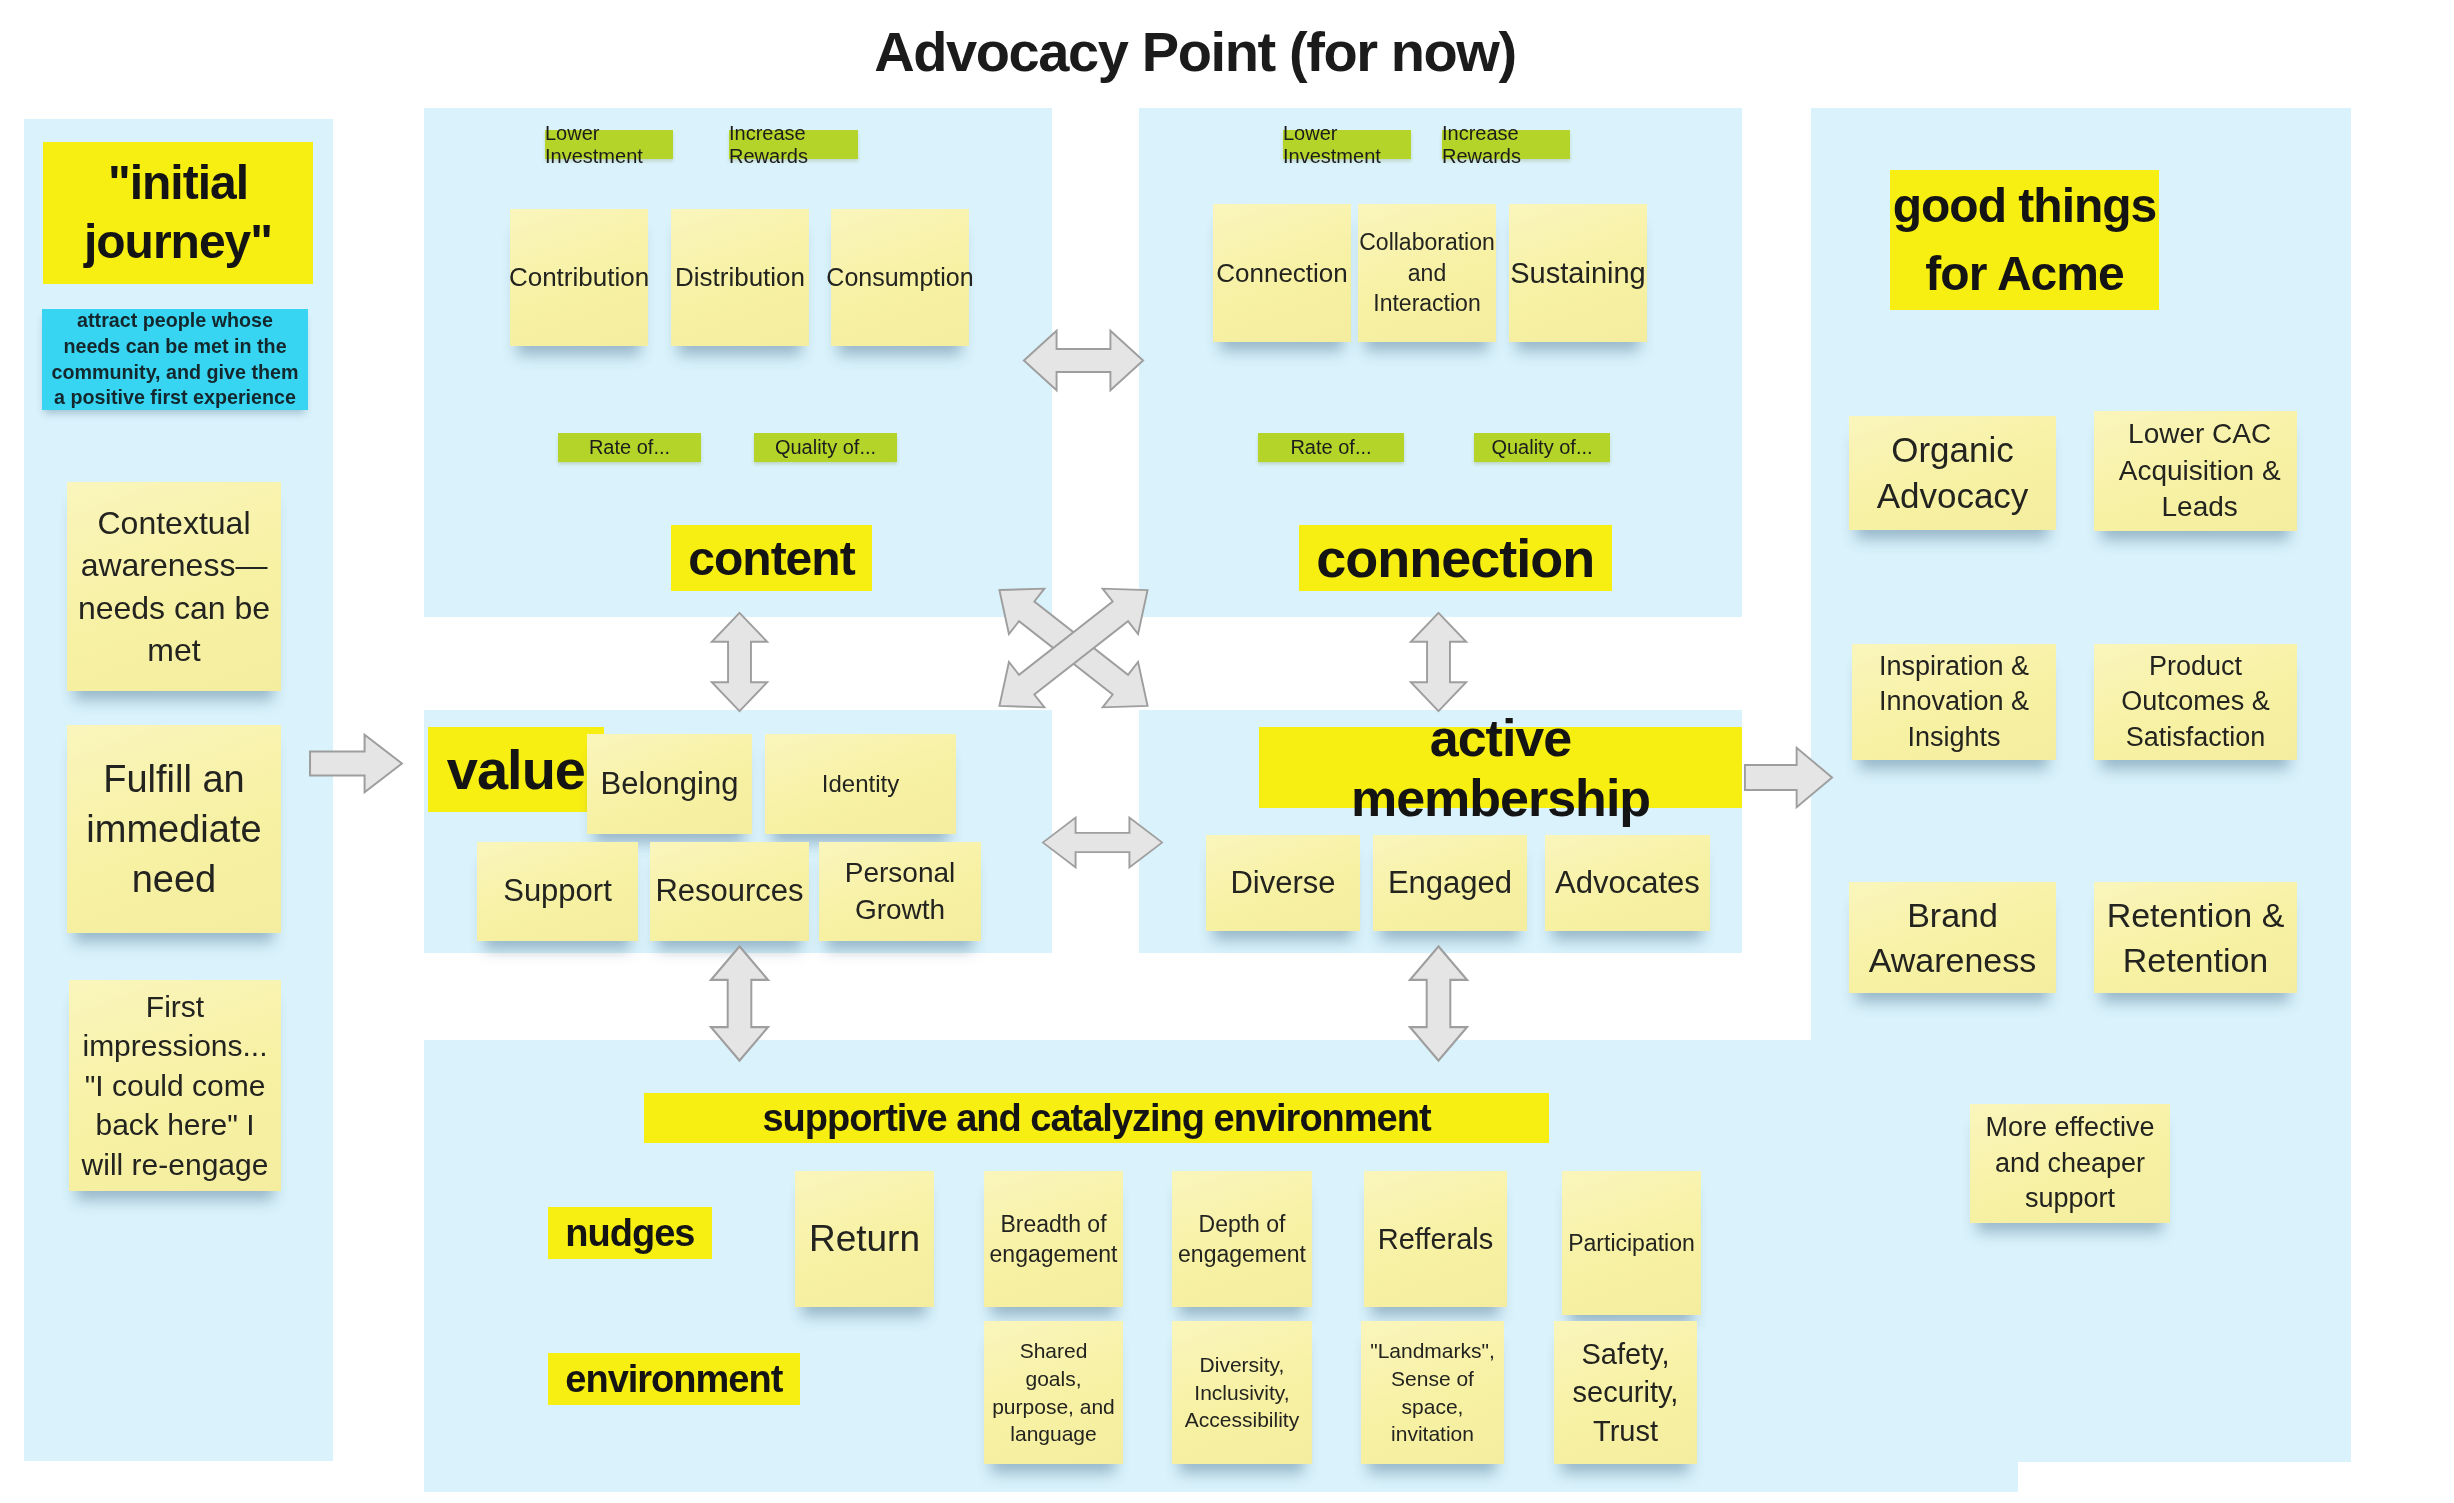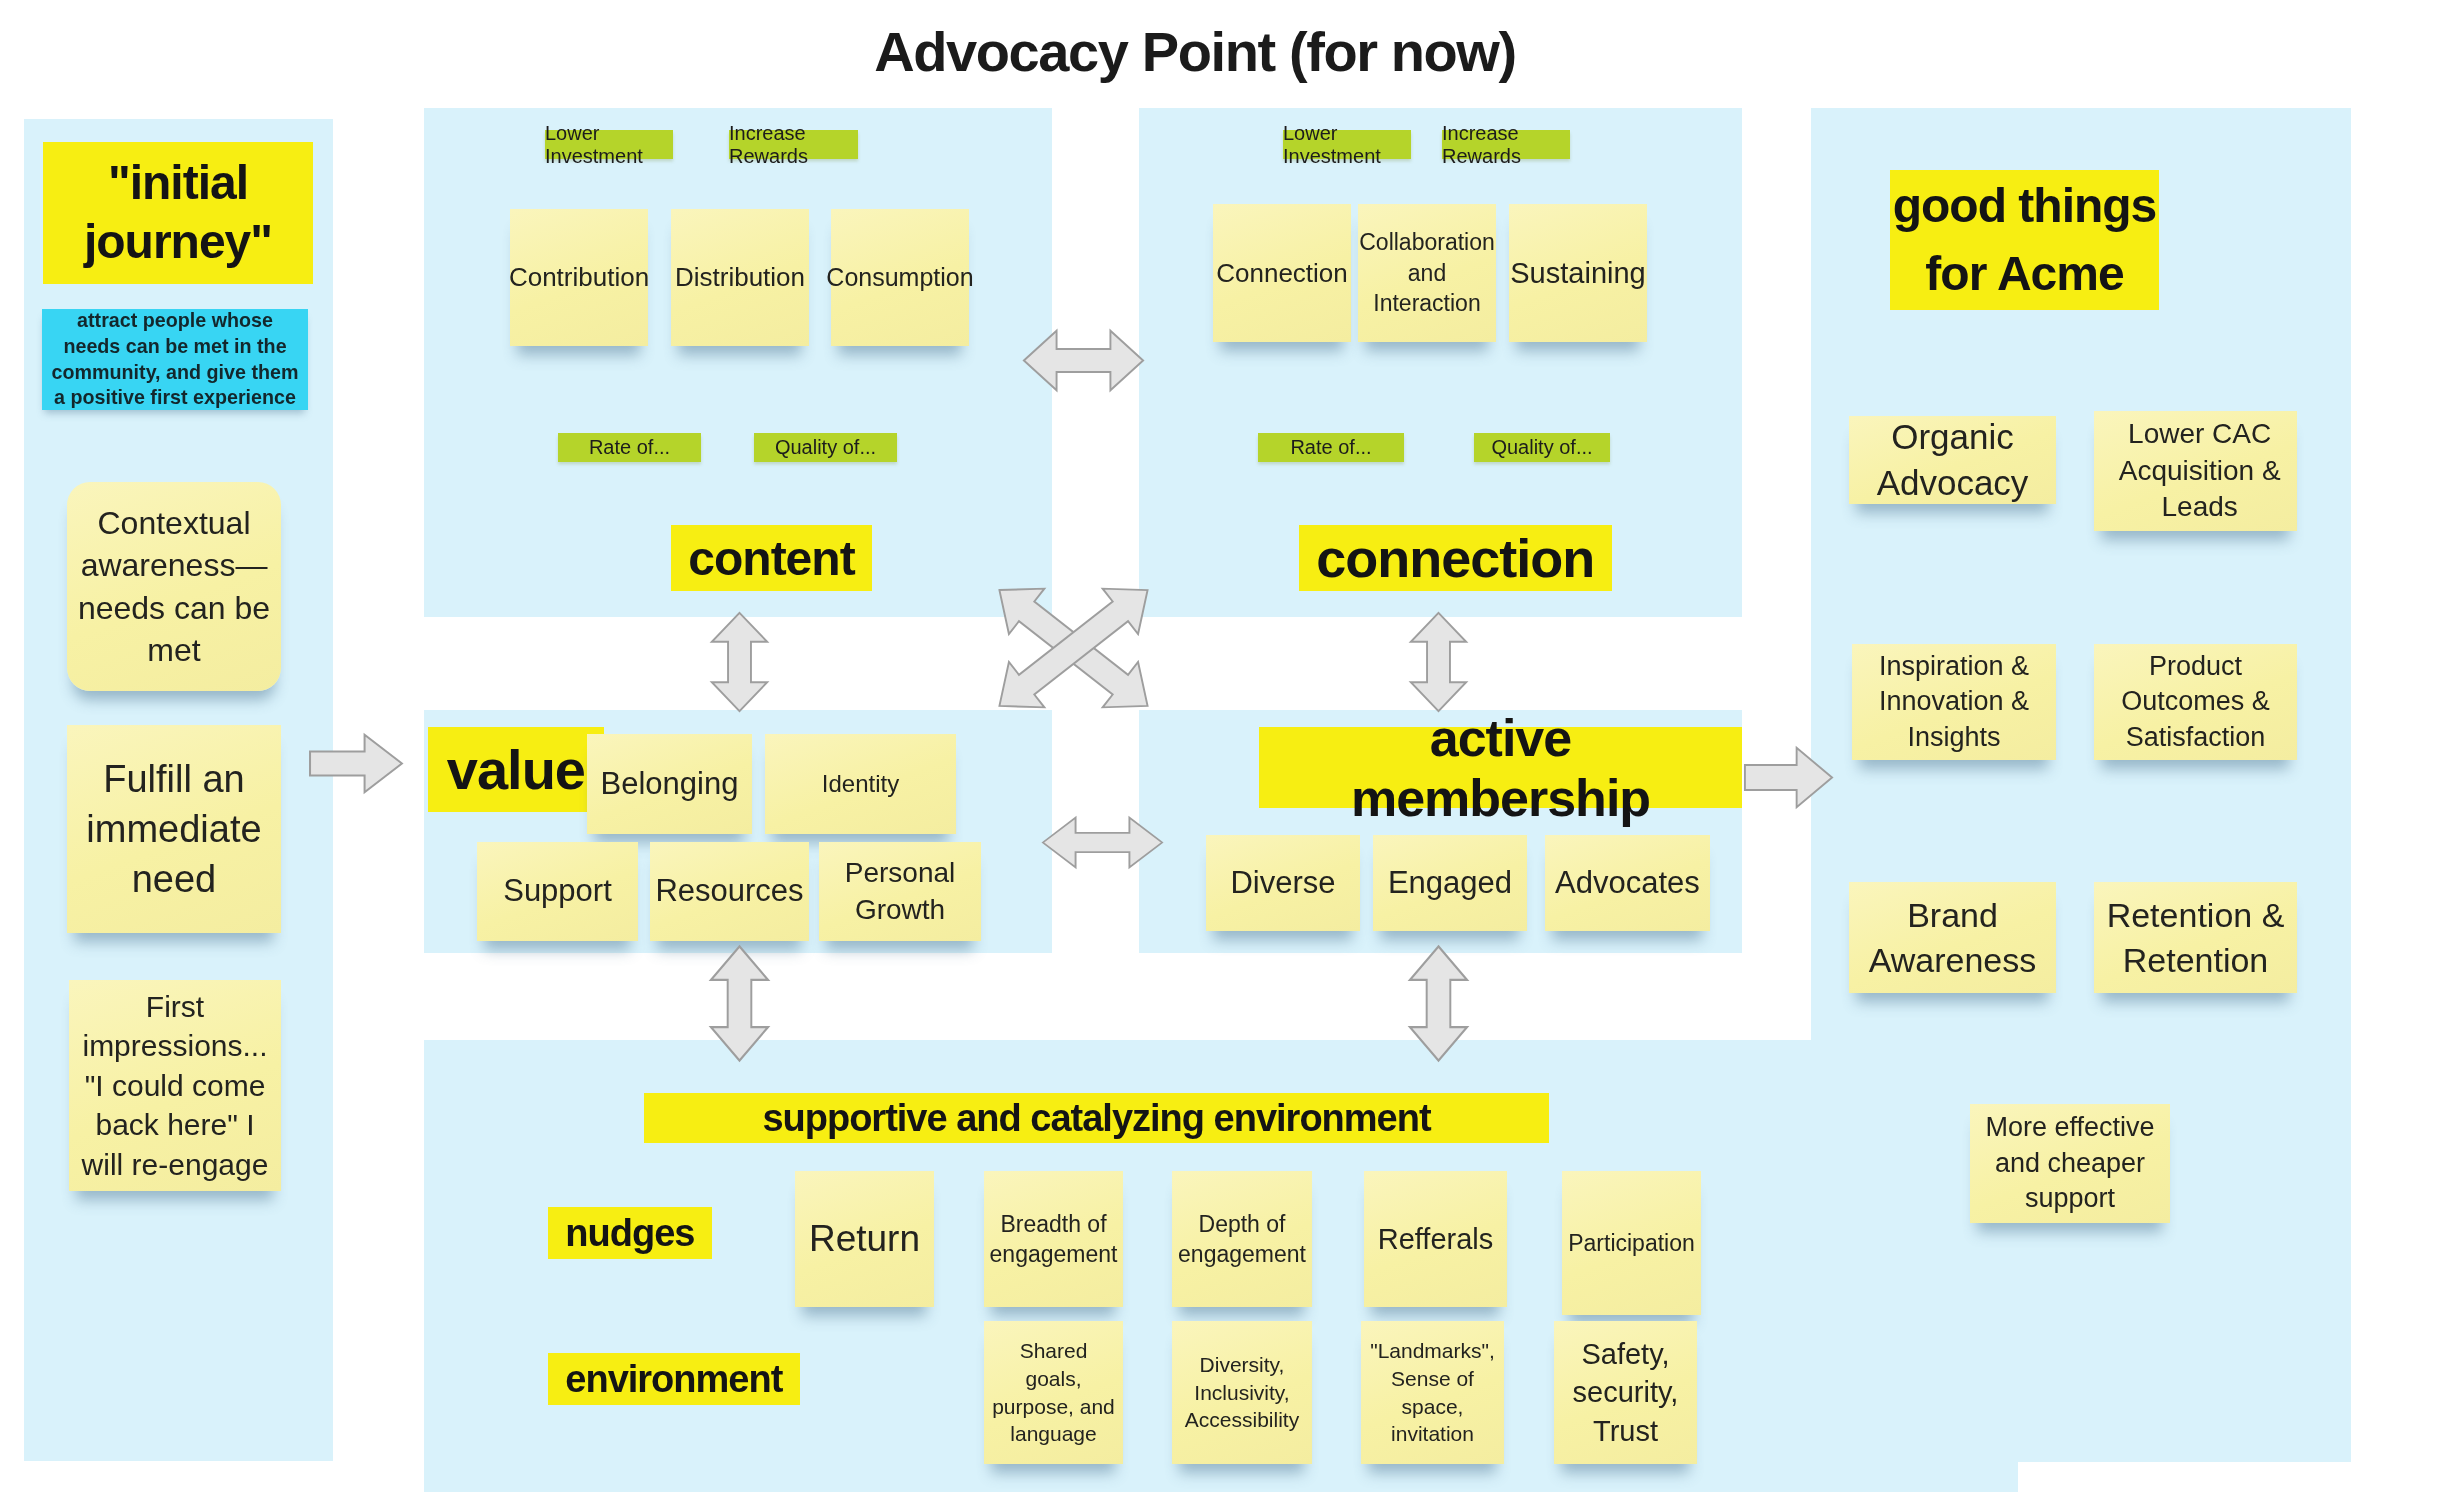--- a/index.html
+++ b/index.html
@@ -29,21 +29,21 @@
   #content-q{left:424px;top:108px;width:628px;height:509px;}
   #connection-q{left:1139px;top:108px;width:603px;height:509px;}
   #value-q{left:424px;top:710px;width:628px;height:243px;}
   #membership-q{left:1139px;top:710px;width:603px;height:243px;}
   #environment-q{left:424px;top:1040px;width:1594px;height:452px;}
   #right-panel{left:1811px;top:108px;width:540px;height:1354px;}
 
   
   #lp-heading{left:19px;top:23px;width:270px;height:142px;font-size:48px;line-height:1.22;}
   #lp-note{left:18px;top:190px;width:266px;height:101px;}
-  #lp-s1{left:43px;top:363px;width:214px;height:209px;font-size:32px;border-radius:23px;}
+  #lp-s1{left:43px;top:363px;width:214px;height:209px;font-size:32px;}
   #lp-s2{left:43px;top:606px;width:214px;height:208px;font-size:38px;}
   #lp-s3{left:45px;top:861px;width:212px;height:211px;font-size:30px;}
 
   
   #cq-l1{left:121px;top:22px;width:128px;}
   #cq-l2{left:305px;top:22px;width:129px;}
   #cq-s1{left:86px;top:101px;width:138px;height:137px;font-size:26px;}
   #cq-s2{left:247px;top:101px;width:138px;height:137px;font-size:26px;}
   #cq-s3{left:407px;top:101px;width:138px;height:137px;font-size:25px;}
   #cq-l3{left:134px;top:325px;width:143px;}
@@ -83,21 +83,21 @@
   #eq-n3{left:748px;top:131px;width:140px;height:136px;font-size:23px;}
   #eq-n4{left:940px;top:131px;width:143px;height:136px;font-size:29px;}
   #eq-n5{left:1138px;top:131px;width:139px;height:144px;font-size:23px;}
   #eq-e1{left:560px;top:281px;width:139px;height:143px;font-size:21px;}
   #eq-e2{left:748px;top:281px;width:140px;height:143px;font-size:21px;}
   #eq-e3{left:937px;top:281px;width:143px;height:143px;font-size:21px;}
   #eq-e4{left:1130px;top:281px;width:143px;height:143px;font-size:29px;}
 
   
   #rp-heading{left:79px;top:62px;width:269px;height:140px;font-size:48px;line-height:1.42;}
-  #rp-s1{left:38px;top:308px;width:207px;height:88px;font-size:35px;}
+  #rp-s1{left:38px;top:308px;width:207px;height:114px;font-size:35px;}
   #rp-s2{left:283px;top:303px;width:203px;height:120px;font-size:28px;padding-left:16px;}
   #rp-s3{left:41px;top:536px;width:204px;height:116px;font-size:27px;}
   #rp-s4{left:283px;top:536px;width:203px;height:116px;font-size:27px;}
   #rp-s5{left:38px;top:774px;width:207px;height:111px;font-size:34px;}
   #rp-s6{left:283px;top:774px;width:203px;height:111px;font-size:34px;}
   #rp-s7{left:159px;top:996px;width:200px;height:119px;font-size:27px;}
 
   
   #ar-left{left:308px;top:732px;width:96px;height:63px;}
   #ar-cc{left:1021px;top:324px;width:125px;height:73px;}

